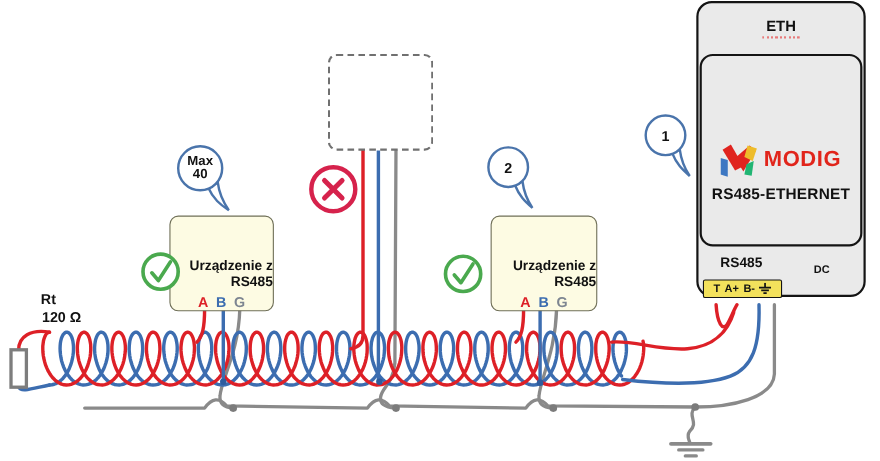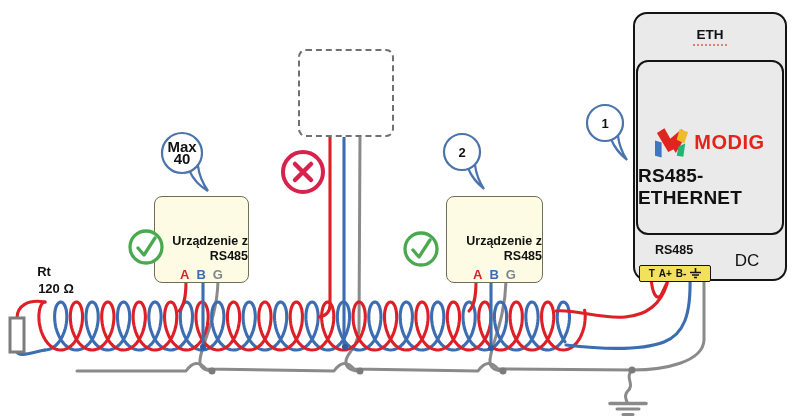--- a/index.html
+++ b/index.html
@@ -13,50 +13,50 @@
   .w-gray{stroke:var(--wire_gray);stroke-width:3px;}
   .dot-blue{fill:#2e5c9e;} .dot-gray{fill:#7b7b7b;}
   .res{fill:#fff;stroke:#7d7d7d;stroke-width:3px;}
   .ok{stroke:var(--ok_green);fill:none;stroke-width:3.3px;stroke-linecap:round;stroke-linejoin:round;}
   .okc{fill:#fff;}
   .err{stroke:var(--error_red);fill:none;stroke-linecap:round;}
   .bub{stroke:var(--bubble_blue);stroke-width:2.2px;fill:#fff;}
   .lbl{position:absolute;font-weight:bold;text-align:center;z-index:3;}
   .rt-l{left:20px;top:264px;width:48px;font-size:13px;}
   .rt-v{left:20px;top:281px;width:72px;font-size:13px;}
-  .max-t{left:160px;top:141px;width:44px;font-size:15px;line-height:11.5px;}
+  .max-t{left:160px;top:141px;width:44px;font-size:12px;line-height:11.5px;}
   .c1-t{left:590px;top:116px;width:30px;font-size:13px;}
   .c2-t{left:447px;top:145px;width:30px;font-size:13px;}
   .devbox{position:absolute;background:var(--box_yellow);border:1.6px solid #6f6f57;
           border-radius:8px;z-index:1;}
   .box1{left:154px;top:196px;width:93px;height:85px;}
   .box2{left:446px;top:196px;width:95px;height:85px;}
   .dlabel{position:absolute;left:0;right:0;top:37px;font-weight:bold;font-size:12.5px;
           line-height:15px;text-align:right;}
   .trow{position:absolute;left:0;right:0;bottom:0;display:flex;justify-content:center;
         gap:7px;font-weight:bold;font-size:13px;}
   .t-a{color:var(--wire_red);} .t-b{color:var(--wire_blue);} .t-g{color:#7d8591;}
   .dashedbox{position:absolute;left:298px;top:49px;width:92px;height:84px;background:#fff;
              border:2px dashed #707070;border-radius:8px;z-index:1;}
-  .converter{position:absolute;left:633px;top:12px;width:150px;height:265px;background:#eaeaea;
+  .converter{position:absolute;left:633px;top:1px;width:150px;height:265px;background:#eaeaea;
              border:2.2px solid #141414;border-radius:14px;z-index:1;}
   .conv-eth{position:absolute;top:13px;left:0;right:0;text-align:center;font-weight:bold;
             font-size:13.5px;}
   .eth-wave{position:absolute;top:30px;left:58px;width:34px;height:2px;
             background:repeating-linear-gradient(90deg,#e87a7a 0 2px,transparent 2px 4px);}
   .conv-inner{position:absolute;left:1px;right:1px;top:46px;bottom:44px;background:#eaeaea;
               border:2.2px solid #141414;border-radius:12px;display:flex;flex-direction:column;
               align-items:center;justify-content:center;gap:7px;}
   .logo-row{display:flex;align-items:center;gap:5px;margin-top:40px;}
   .brand{color:var(--brand_red);font-weight:800;font-size:20px;letter-spacing:.5px;}
-  .model{font-weight:bold;font-size:19px;letter-spacing:.2px;}
+  .model{font-weight:bold;font-size:14px;letter-spacing:.2px;}
   .conv-rs485{position:absolute;left:4px;top:229px;width:70px;text-align:center;
               font-weight:bold;font-size:12.5px;}
   .conv-dc{position:absolute;left:92px;top:237px;width:40px;text-align:center;
-           font-weight:normal;font-size:17px;}
+           font-weight:bold;font-size:10px;}
   .term-strip{position:absolute;left:4px;top:251px;width:70px;height:15px;
               background:var(--terminal_yellow);border:1.5px solid #141414;border-radius:2px;
               display:flex;align-items:center;justify-content:center;gap:4px;
               font-weight:bold;font-size:10px;}
 </style>
 </head>
 <body>
 
 <div class="stage">
 

